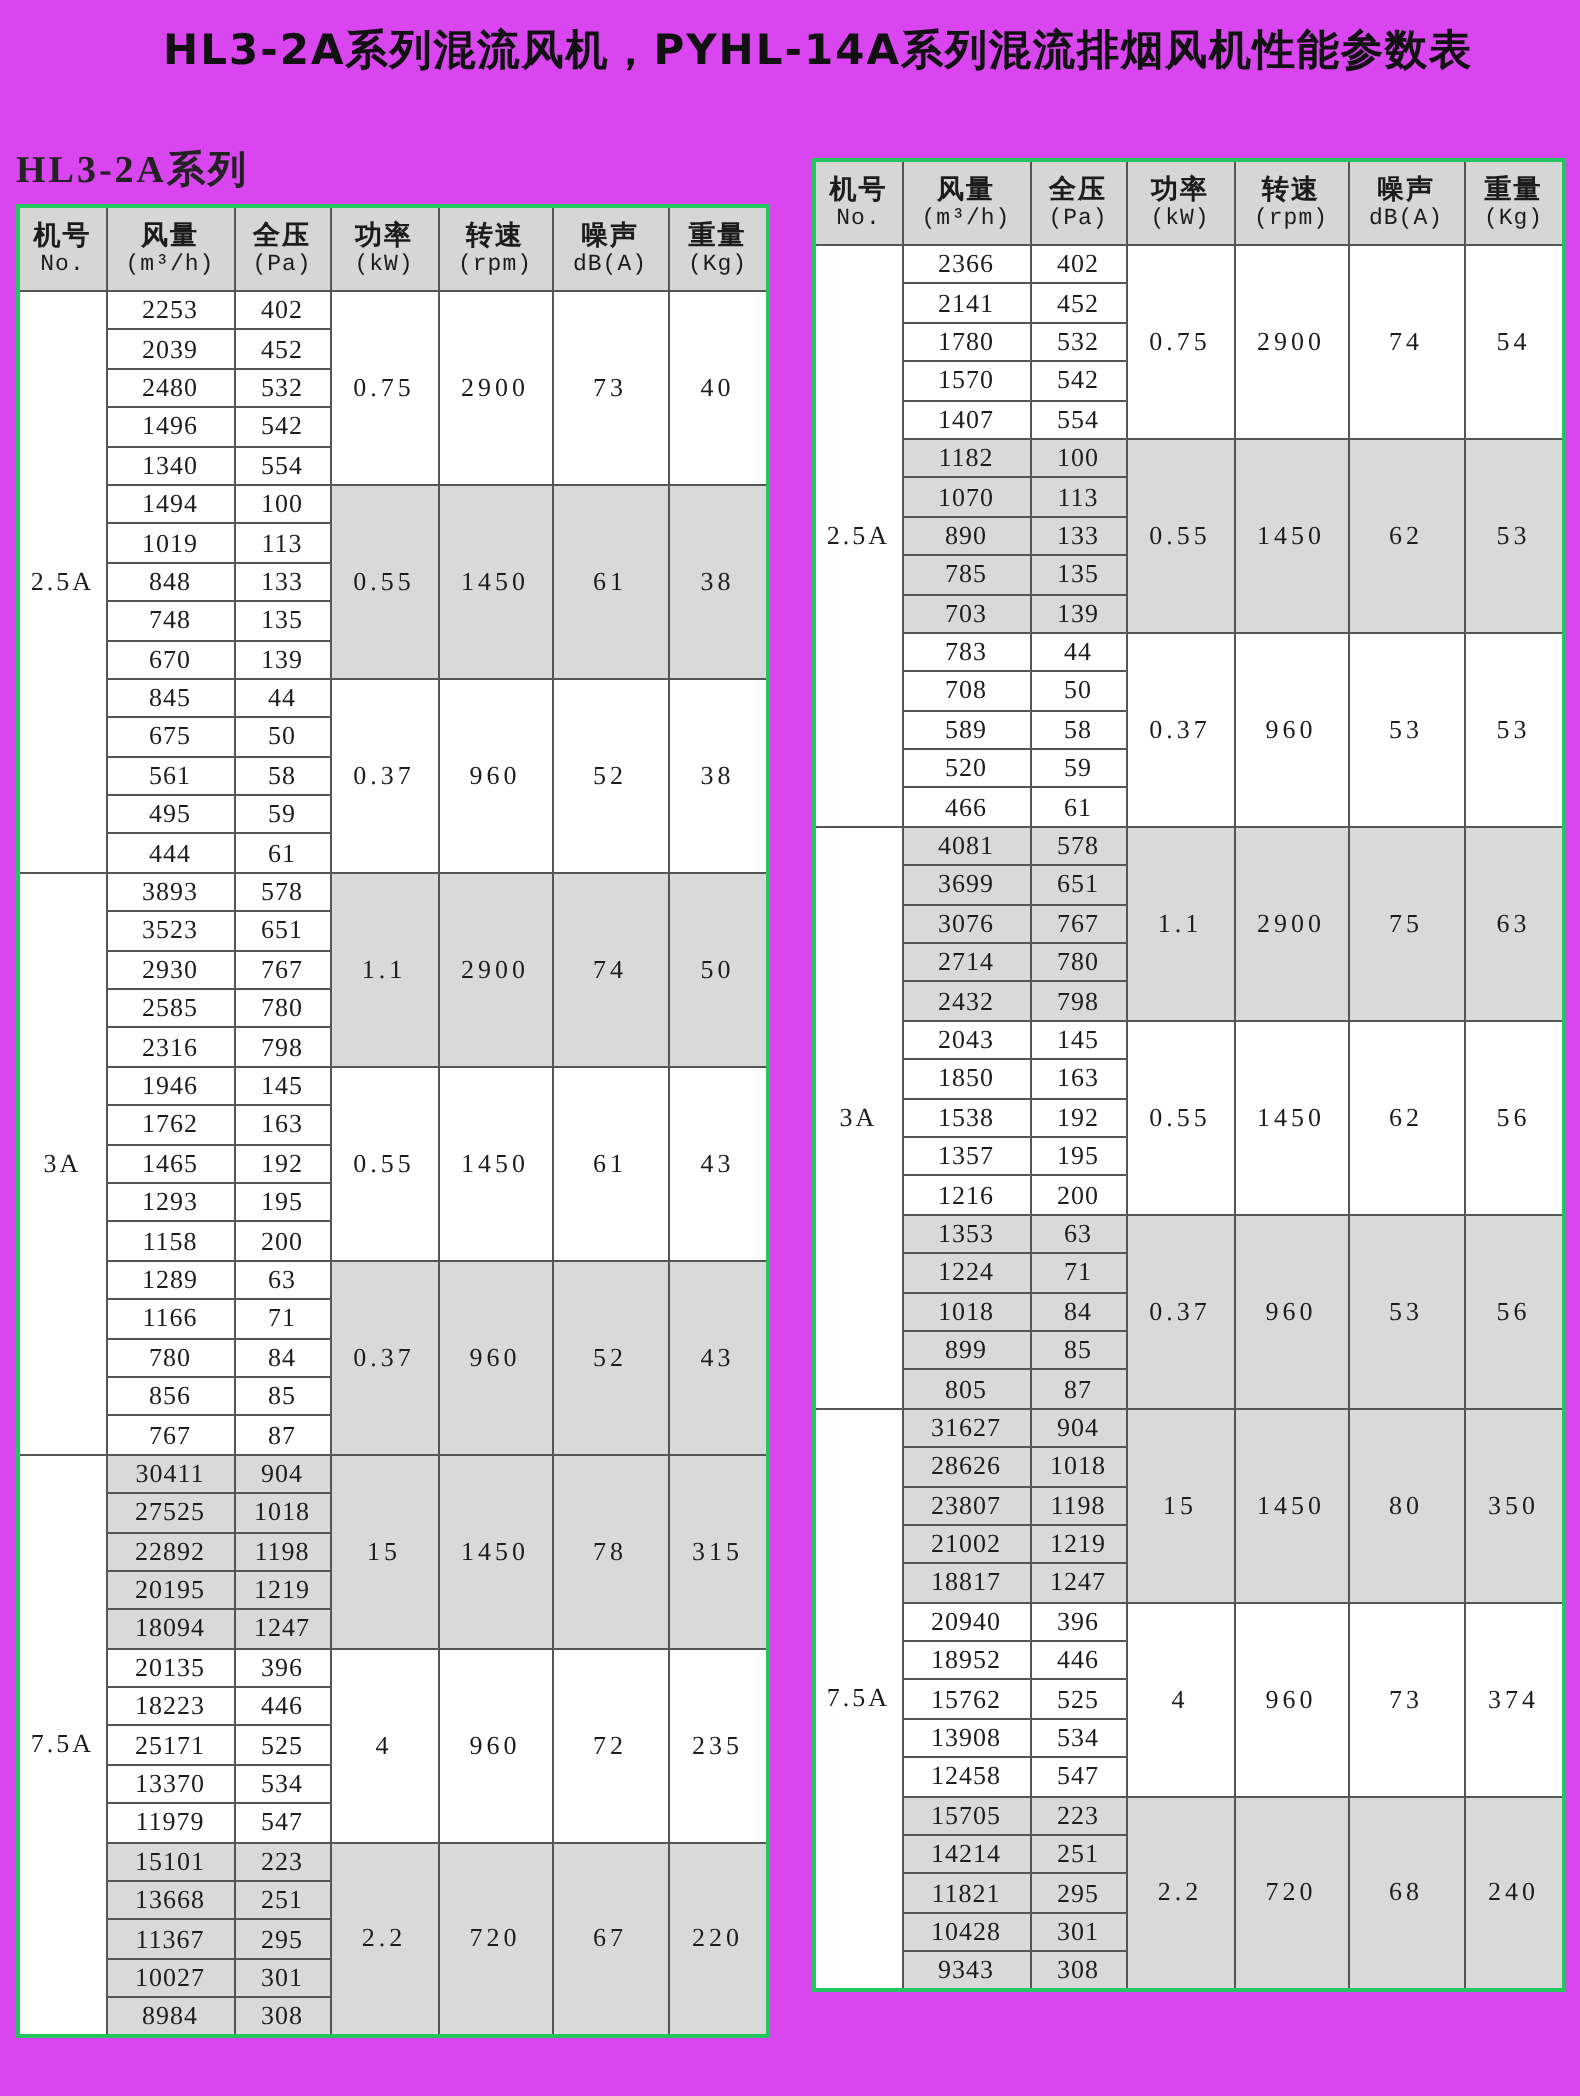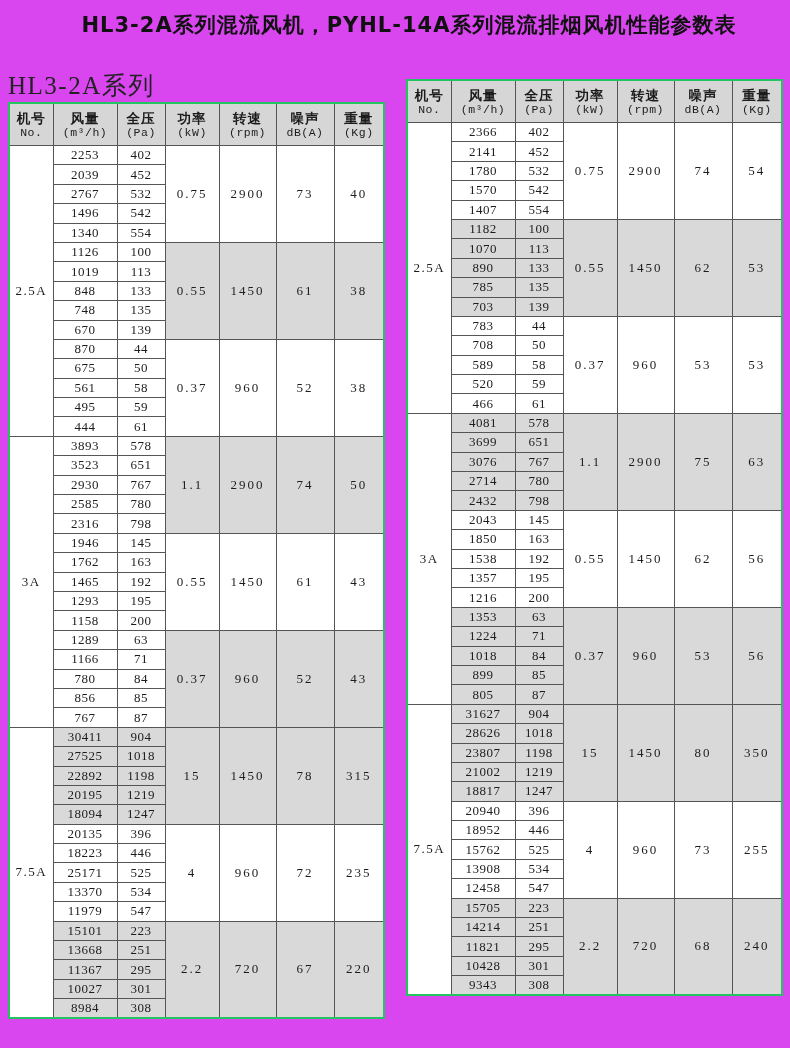--- a/index.html
+++ b/index.html
@@ -15,22 +15,22 @@
     text-align:center;
     font-family:"DejaVu Sans","Liberation Sans",sans-serif;
     font-weight:bold; font-size:21px; letter-spacing:1px;
     color:#111;
   }
   .tbl-block { position:absolute; top:74px; width:375px; }
   .tbl-block.left  { left:8px; }
   .tbl-block.right { left:406px; }
   .series-label {
     font-family:"Liberation Serif","DejaVu Serif",serif;
-    font-size:25px; letter-spacing:1.5px; color:#222;
-    height:23px; line-height:23px;
+    font-size:19px; letter-spacing:1.5px; color:#222;
+    height:23px; line-height:23px;font-weight:bold;
   }
   table.spec {
     border-collapse:collapse; table-layout:fixed;
     width:375px; margin-top:5px;
     border:2px solid #22c55e;
   }
   table.spec th, table.spec td {
     border:1px solid #555; padding:0;
     text-align:center; vertical-align:middle;
     overflow:hidden; white-space:nowrap;
@@ -111,33 +111,33 @@
             <td class="merged" rowspan="5">0.75</td>
             <td class="merged" rowspan="5">2900</td>
             <td class="merged" rowspan="5">73</td>
             <td class="merged" rowspan="5">40</td>
           </tr>
           <tr>
             <td class="num">2039</td>
             <td class="num">452</td>
           </tr>
           <tr>
-            <td class="num">2767</td>
+            <td class="num">2480</td>
             <td class="num">532</td>
           </tr>
           <tr>
             <td class="num">1496</td>
             <td class="num">542</td>
           </tr>
           <tr>
             <td class="num">1340</td>
             <td class="num">554</td>
           </tr>
           <tr>
-            <td class="num">1126</td>
+            <td class="num">1494</td>
             <td class="num">100</td>
             <td class="merged shaded" rowspan="5">0.55</td>
             <td class="merged shaded" rowspan="5">1450</td>
             <td class="merged shaded" rowspan="5">61</td>
             <td class="merged shaded" rowspan="5">38</td>
           </tr>
           <tr>
             <td class="num">1019</td>
             <td class="num">113</td>
           </tr>
@@ -147,21 +147,21 @@
           </tr>
           <tr>
             <td class="num">748</td>
             <td class="num">135</td>
           </tr>
           <tr>
             <td class="num">670</td>
             <td class="num">139</td>
           </tr>
           <tr>
-            <td class="num">870</td>
+            <td class="num">845</td>
             <td class="num">44</td>
             <td class="merged" rowspan="5">0.37</td>
             <td class="merged" rowspan="5">960</td>
             <td class="merged" rowspan="5">52</td>
             <td class="merged" rowspan="5">38</td>
           </tr>
           <tr>
             <td class="num">675</td>
             <td class="num">50</td>
           </tr>
@@ -541,21 +541,21 @@
           <tr>
             <td class="num shaded">18817</td>
             <td class="num shaded">1247</td>
           </tr>
           <tr>
             <td class="num">20940</td>
             <td class="num">396</td>
             <td class="merged" rowspan="5">4</td>
             <td class="merged" rowspan="5">960</td>
             <td class="merged" rowspan="5">73</td>
-            <td class="merged" rowspan="5">255</td>
+            <td class="merged" rowspan="5">374</td>
           </tr>
           <tr>
             <td class="num">18952</td>
             <td class="num">446</td>
           </tr>
           <tr>
             <td class="num">15762</td>
             <td class="num">525</td>
           </tr>
           <tr>

